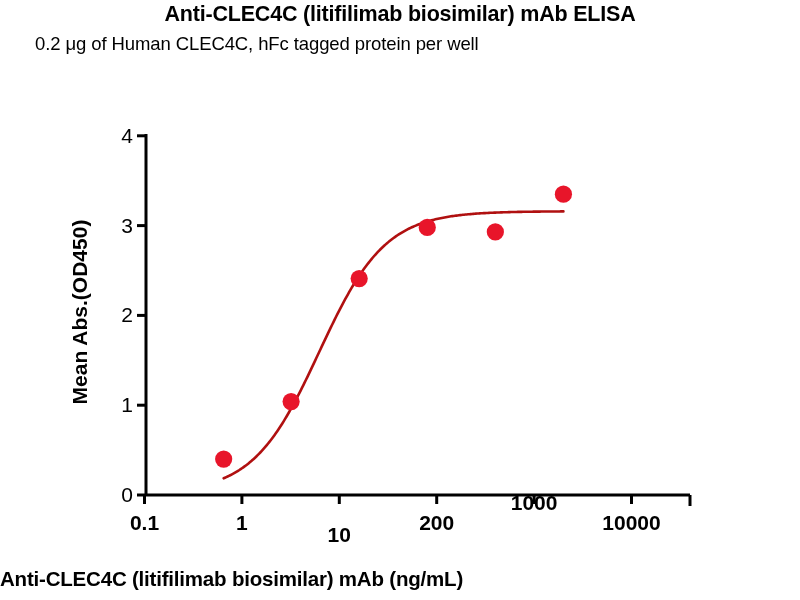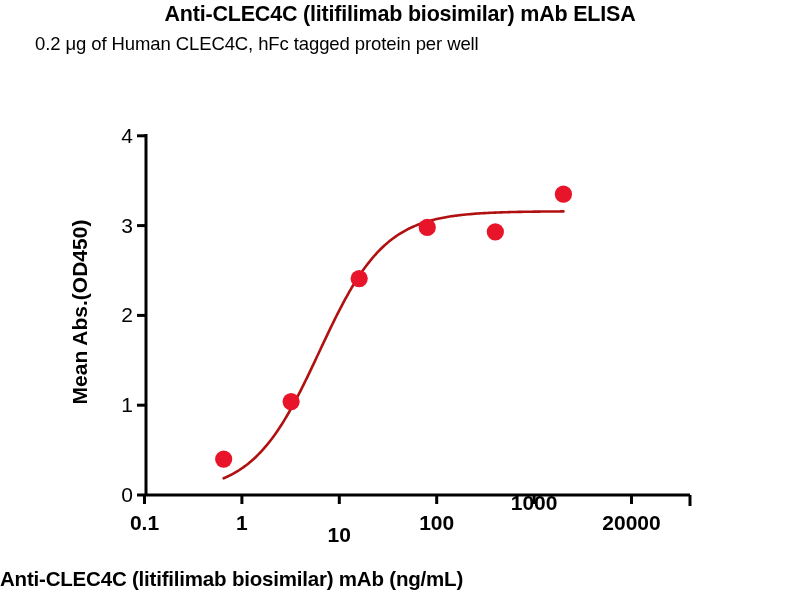--- a/index.html
+++ b/index.html
@@ -111,22 +111,22 @@
         <div class="ytick" style="left: 99px; top: 484px;">0</div>
         <div class="ytick" style="left: 99px; top: 394.2px;">1</div>
         <div class="ytick" style="left: 99px; top: 304.4px;">2</div>
         <div class="ytick" style="left: 99px; top: 214.6px;">3</div>
         <div class="ytick" style="left: 99px; top: 124.8px;">4</div>
       </div>
     <div id="xticks-layer">
         <div class="xtick" style="left: 144.5px; top: 512px;">0.1</div>
         <div class="xtick" style="left: 241.9px; top: 512px;">1</div>
         <div class="xtick" style="left: 339.3px; top: 524px;">10</div>
-        <div class="xtick" style="left: 436.7px; top: 512px;">100</div>
+        <div class="xtick" style="left: 436.7px; top: 512px;">200</div>
         <div class="xtick" style="left: 534.1px; top: 492px;">1000</div>
-        <div class="xtick" style="left: 631.5px; top: 512px;">20000</div>
+        <div class="xtick" style="left: 631.5px; top: 512px;">10000</div>
       </div>
   </div>
 
   <div class="ylabel">Mean Abs.(OD450)</div>
   <div class="xlabel">Anti-CLEC4C (litifilimab biosimilar) mAb (ng/mL)</div>
 
 </div>
 
 </body></html>

